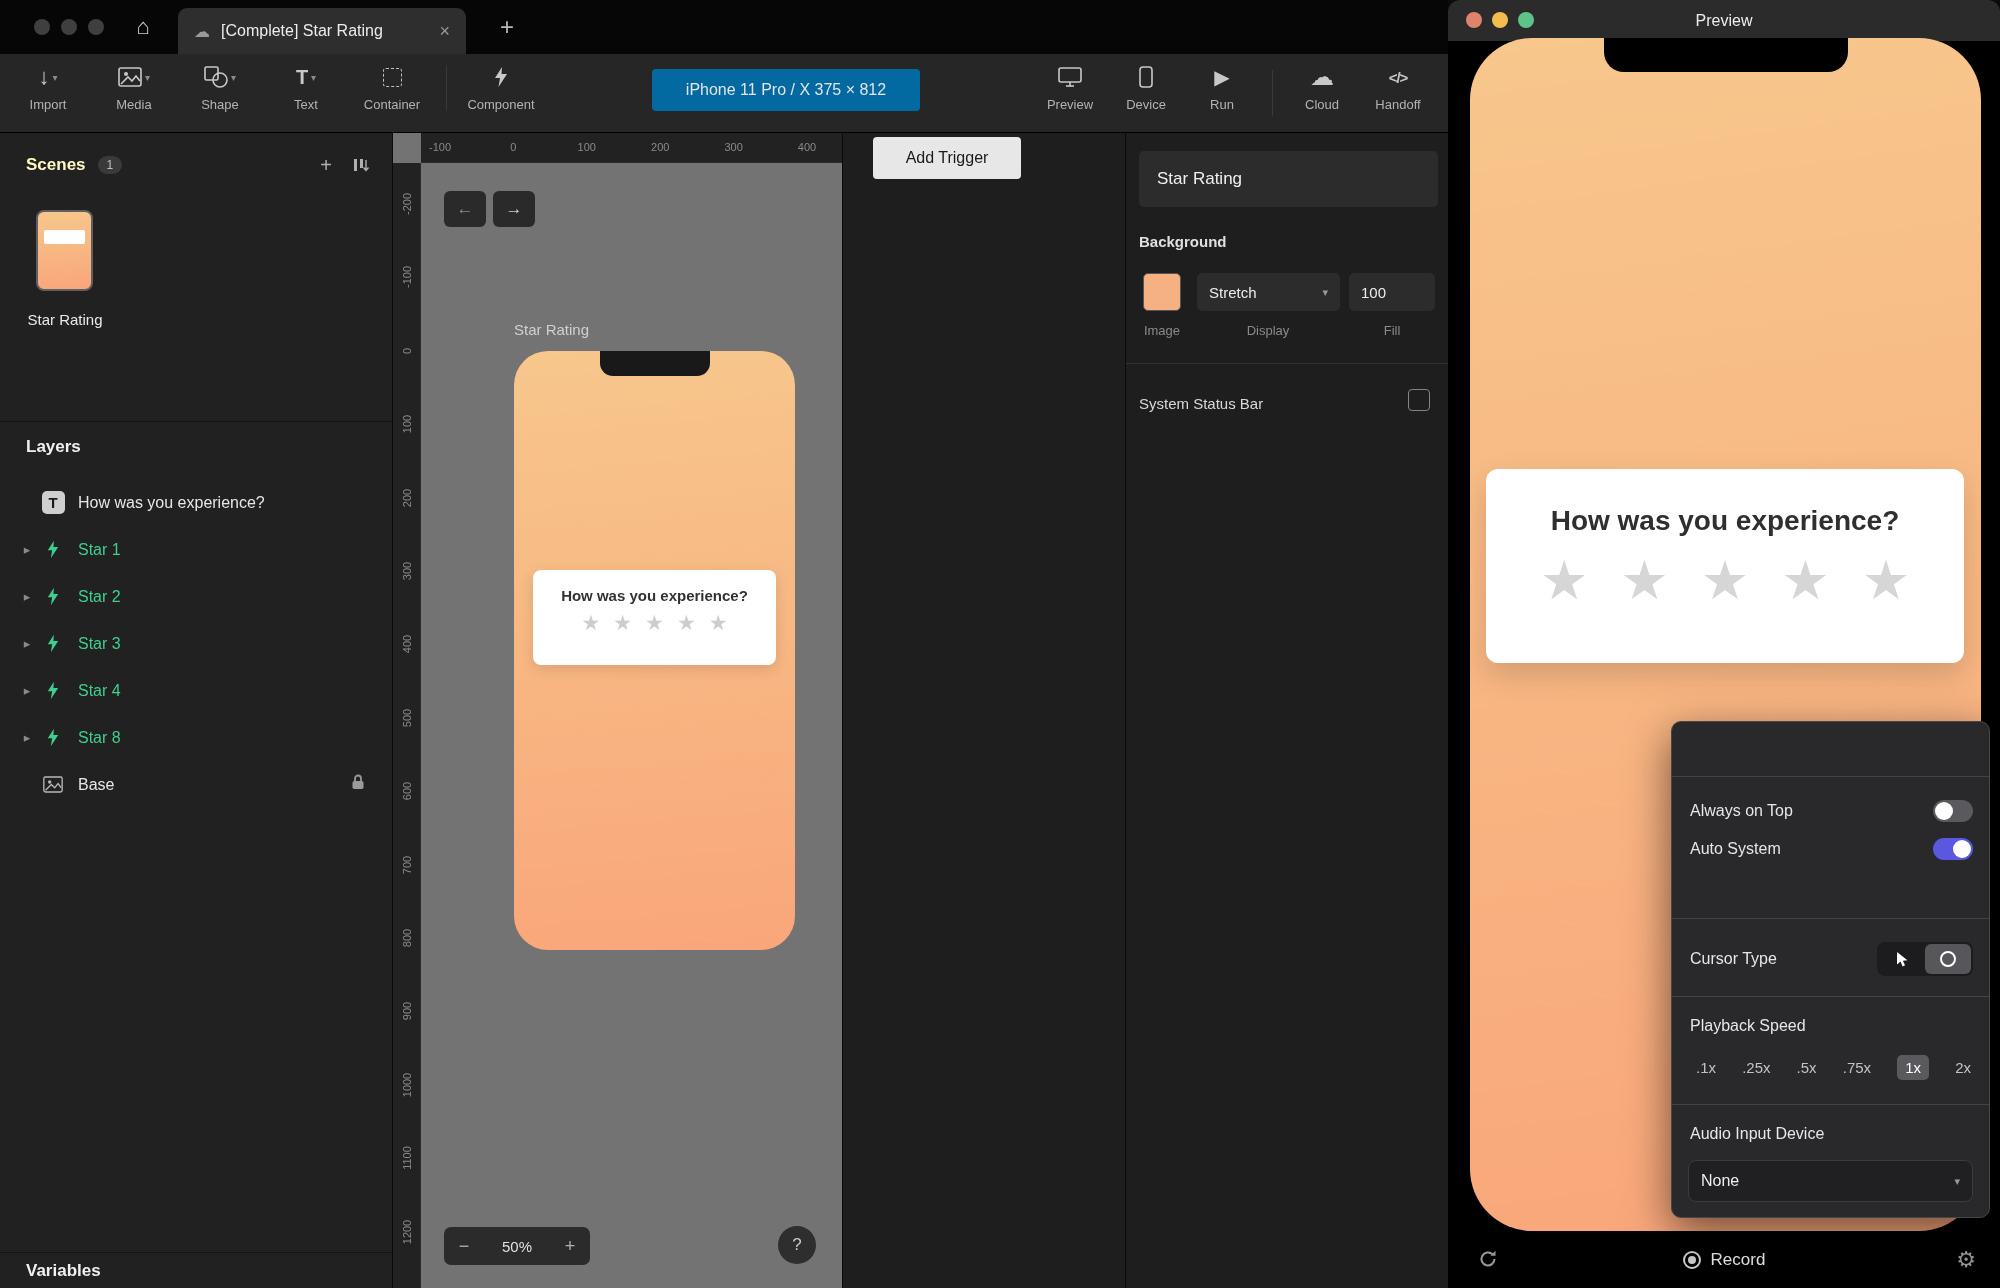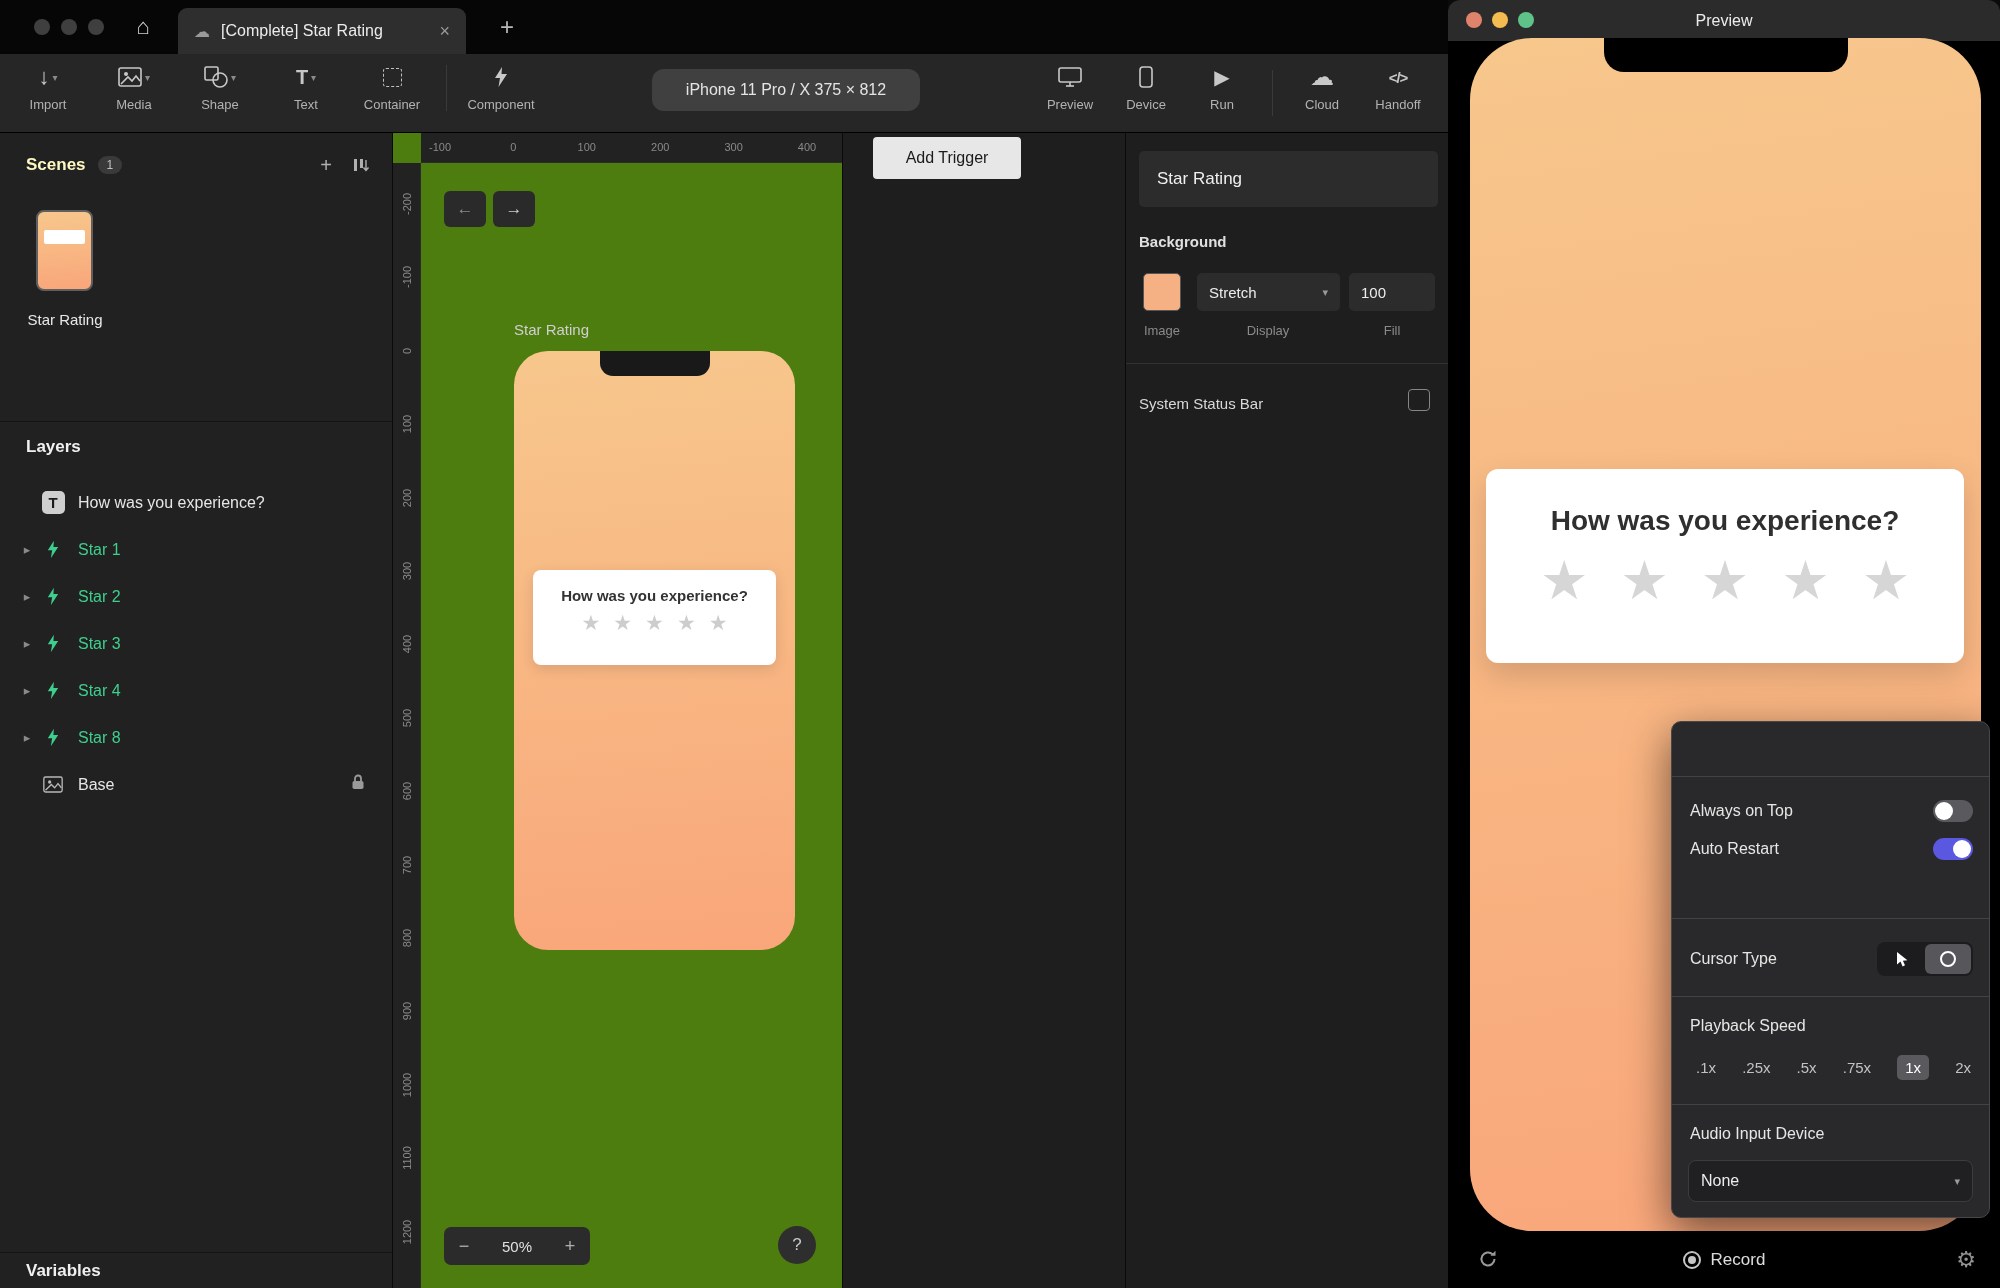--- a/index.html
+++ b/index.html
@@ -23,21 +23,21 @@
   .tb-left{position:absolute;left:10px;top:9px;display:flex;gap:10px;}
   .tbtn{min-width:76px;display:flex;flex-direction:column;align-items:center;gap:6px;color:#b2b2b2;font-size:13px;}
   .ticon{height:28px;display:flex;align-items:center;justify-content:center;color:#c8c8c8;gap:3px;}
   .ticon svg{display:block;}
   .mini-caret{font-size:10px;color:#8a8a8a;}
   .glyph-arrow{font-size:22px;font-weight:bold;line-height:1;}
   .glyph-T{font-size:20px;font-weight:bold;line-height:1;color:#c8c8c8;}
   .dash-box{width:19px;height:19px;border:1.6px dashed #c0c0c0;border-radius:3px;}
   .vsep{width:1px;height:46px;background:#3a3a3a;align-self:center;margin:0 6px;}
   .vsep-abs{position:absolute;top:16px;width:1px;height:46px;background:#3a3a3a;}
-  .device-pill{position:absolute;left:652px;top:15px;width:268px;height:42px;background:#404040;border-radius:12px;display:flex;align-items:center;justify-content:center;color:#e4e4e4;font-size:16px;}
+  .device-pill{position:absolute;left:652px;top:15px;width:268px;height:42px;background:#0369a1;border-radius:4px;display:flex;align-items:center;justify-content:center;color:#e4e4e4;font-size:16px;}
   .tb-right1{position:absolute;left:1032px;top:9px;display:flex;}
   .tb-right2{position:absolute;left:1284px;top:9px;display:flex;}
   .glyph-play{font-size:20px;line-height:1;}
   .glyph-cloud{font-size:24px;line-height:1;}
   .glyph-handoff{font-size:15px;font-weight:bold;letter-spacing:-1px;}
 
   
   .sidebar{position:absolute;left:0;top:133px;width:393px;height:1155px;background:#212121;border-right:1px solid #0a0a0a;}
   .scenes-hdr{position:absolute;left:0;top:10px;width:100%;height:44px;display:flex;align-items:center;}
   .sec-title{margin-left:26px;color:#fef9c3;font-size:17px;font-weight:bold;}
@@ -53,21 +53,21 @@
   .lexp{width:26px;margin-left:14px;text-align:center;color:#8a8a8a;font-size:13px;flex:none;}
   .licon{width:26px;display:flex;justify-content:center;align-items:center;margin-right:12px;flex:none;}
   .licon-text{width:23px;height:23px;background:#cfcfcf;border-radius:5px;color:#1b1b1b;font-weight:bold;font-size:15px;display:flex;align-items:center;justify-content:center;}
   .lname{color:#e6e6e6;font-size:16px;white-space:nowrap;}
   .lname.green{color:var(--accent-green,#3ecf8e);}
   .llock{margin-left:auto;margin-right:26px;}
   .variables{position:absolute;left:0;top:1119px;width:100%;height:36px;border-top:1px solid #141414;display:flex;align-items:center;}
   .variables span{margin-left:26px;color:#f0f0f0;font-size:17px;font-weight:bold;}
 
   
-  .canvas{position:absolute;left:393px;top:133px;width:449px;height:1155px;background:#4d7c0f;overflow:hidden;}
+  .canvas{position:absolute;left:393px;top:133px;width:449px;height:1155px;background:#737373;overflow:hidden;}
   .hruler{position:absolute;left:28px;top:0;right:0;height:30px;background:#222;border-bottom:1px solid #2c2c2c;}
   .vruler{position:absolute;left:0;top:30px;width:28px;bottom:0;background:#222;border-right:1px solid #2c2c2c;}
   .tickx{position:absolute;top:8px;transform:translateX(-50%);font-size:11px;color:#8a8a8a;white-space:nowrap;}
   .ticky{position:absolute;left:14px;transform:translate(-50%,-50%) rotate(-90deg);font-size:11px;color:#8a8a8a;white-space:nowrap;}
   .nav-btns{position:absolute;left:51px;top:58px;display:flex;gap:7px;}
   .nav-btn{width:42px;height:36px;background:#2a2a2a;border-radius:6px;display:flex;align-items:center;justify-content:center;font-size:17px;}
   .nav-back{color:#8a8a8a;}
   .nav-fwd{color:#d0d0d0;}
   .scene-label{position:absolute;left:121px;top:188px;color:#d0d0d0;font-size:15px;}
   .cphone{position:absolute;left:121px;top:218px;width:281px;height:599px;border-radius:34px;background:linear-gradient(175deg,var(--phone-top,#f7c78c),var(--phone-bottom,#f9a67a));}
@@ -463,21 +463,21 @@
 
     <div class="pmenu">
       <div class="mdiv" style="top:54px;"></div>
       <div class="mrow" style="top:70px;height:38px;">
         <span>Always on Top</span>
         <span class="toggle">
             <span class="knob"></span>
           </span>
       </div>
       <div class="mrow" style="top:108px;height:38px;">
-        <span>Auto Restart</span>
+        <span>Auto System</span>
         <span class="toggle on">
             <span class="knob"></span>
           </span>
       </div>
       <div class="mdiv" style="top:196px;"></div>
       <div class="mrow" style="top:214px;height:46px;">
         <span>Cursor Type</span>
         <span class="seg">
           <span class="seg-opt">
               <svg width="14" height="17" viewBox="0 0 14 17">

